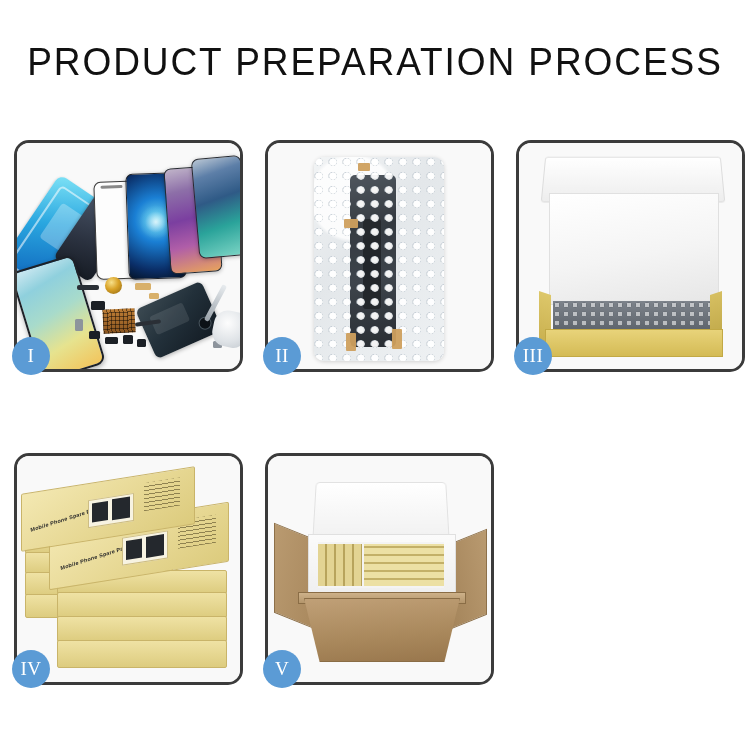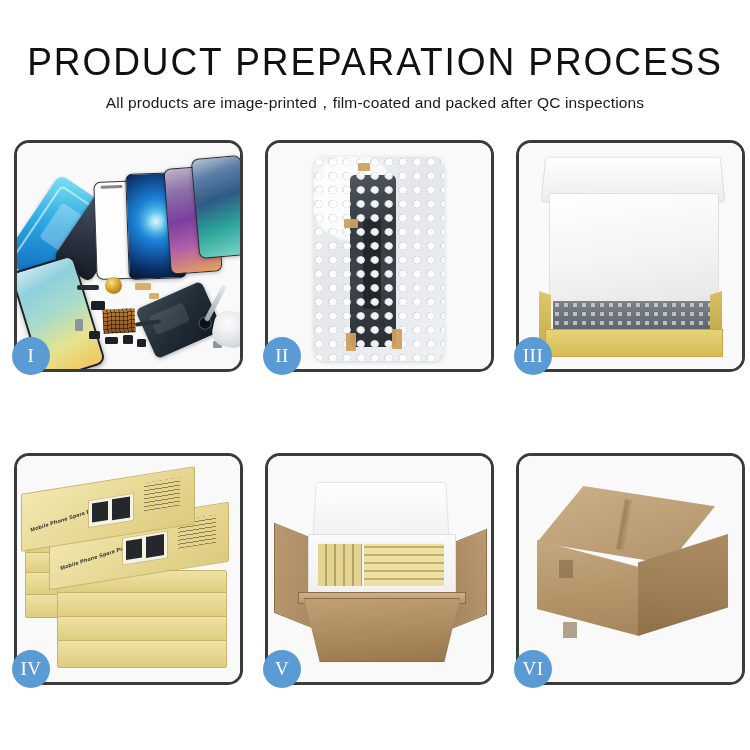--- a/index.html
+++ b/index.html
@@ -300,21 +300,20 @@
   }
   .c-tape{position:absolute;background:rgba(130,104,66,.6);}
 </style>
 </head>
 <body>
 
 <div class="page">
 
   <div class="header">
     <h1 class="title">PRODUCT PREPARATION PROCESS</h1>
-    <p class="subtitle">All products are image-printed，film-coated and packed after QC inspections</p>
   </div>
 
   <div class="grid">
 
     <div class="panel p1">
       <div class="pinner">
         <div class="ph film"></div>
         <div class="ph ph-dark"></div>
         <div class="ph glass"></div>
         <div class="ph ph-blue"></div>
@@ -411,26 +410,15 @@
         <div class="v-inner">
           <div class="v-vert"></div>
           <div class="v-flat"></div>
         </div>
         <div class="v-rim"></div>
         <div class="v-front"></div>
       </div>
       <div class="badge">V</div>
     </div>
 
-    <div class="panel p6">
-      <div class="pinner">
-        <div class="c-top"></div>
-        <div class="c-seam"></div>
-        <div class="c-left"></div>
-        <div class="c-right"></div>
-        <div class="c-tape" style="left:40px;top:104px;width:14px;height:18px;"></div>
-        <div class="c-tape" style="left:44px;top:166px;width:14px;height:16px;"></div>
-      </div>
-      <div class="badge">VI</div>
-    </div>
 
   </div>
 </div>
 
 </body></html>

